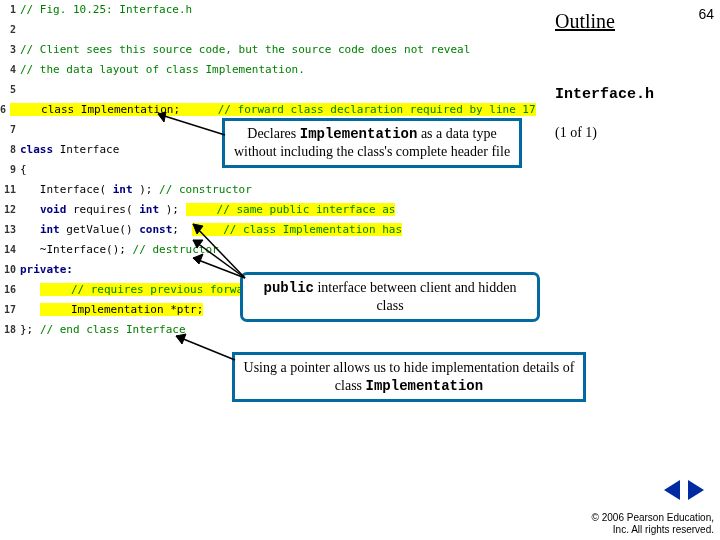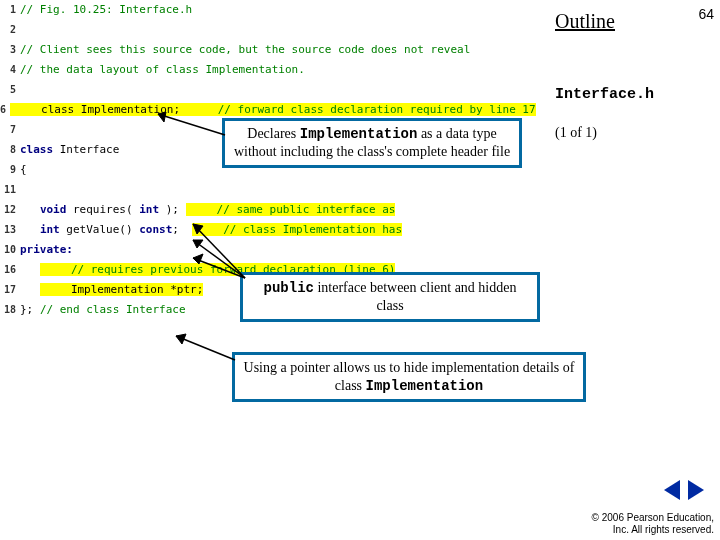--- a/index.html
+++ b/index.html
@@ -72,21 +72,21 @@
     background: #fff;
     border: 3px solid #0369a1;
     font-family: "Times New Roman", serif;
     font-size: 14px;
     text-align: center;
     padding: 4px 8px;
     line-height: 1.3;
   }
   .callout .mono { font-family: "Courier New", monospace; font-weight: bold; }
   .c1 { top: 118px; left: 222px; width: 300px; }
-  .c2 { top: 272px; left: 240px; width: 300px; }
+  .c2 { top: 272px; left: 240px; width: 300px; border-radius: 7px; }
   .c3 { top: 352px; left: 232px; width: 354px; }
   .arrow {
     position: absolute;
     stroke: #000;
     fill: #000;
   }
   .nav {
     position: absolute;
     bottom: 36px;
     right: 14px;
@@ -148,28 +148,33 @@
     <div class="code-line">
       <span class="ln">8</span>
       <span class="code"><span class="kw">class </span><span>Interface</span></span>
     </div>
     <div class="code-line">
       <span class="ln">9</span>
       <span class="code"><span>{</span></span>
     </div>
     <div class="code-line">
       <span class="ln">11</span>
+      <span class="code"><span>   Interface( </span><span class="kw">int</span><span> ); </span><span class="cmt">// constructor</span></span>
     </div>
     <div class="code-line">
       <span class="ln">12</span>
       <span class="code"><span>   </span><span class="kw">void</span><span> requires( </span><span class="kw">int</span><span> ); </span><span class="cmt hl">// same public interface as</span></span>
     </div>
     <div class="code-line">
       <span class="ln">13</span>
       <span class="code"><span>   </span><span class="kw">int</span><span> getValue() </span><span class="kw">const</span><span>;  </span><span class="cmt hl">// class Implementation has</span></span>
+    </div>
+    <div class="code-line">
+      <span class="ln">14</span>
+      <span class="code"><span>   ~Interface(); </span><span class="cmt">// destructor</span></span>
     </div>
     <div class="code-line">
       <span class="ln">10</span>
       <span class="code"><span class="kw">private:</span></span>
     </div>
     <div class="code-line">
       <span class="ln">16</span>
       <span class="code"><span>   </span><span class="cmt hl">// requires previous forward declaration (line 6)</span></span>
     </div>
     <div class="code-line">

